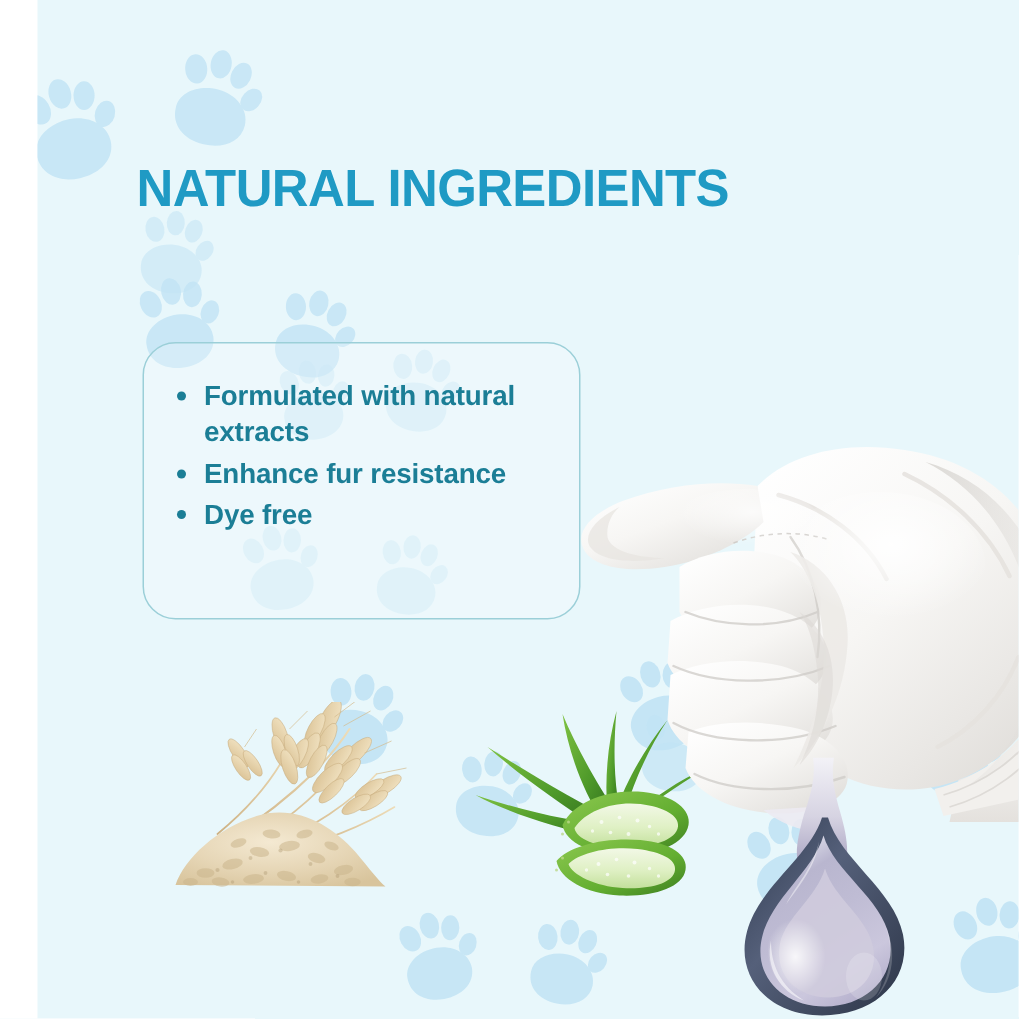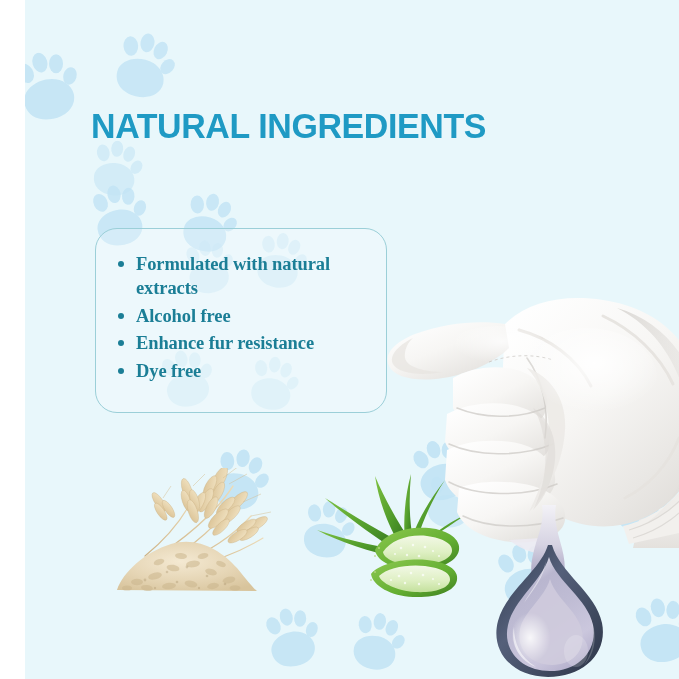--- a/index.html
+++ b/index.html
@@ -294,24 +294,23 @@
     <ellipse cx="73" cy="20" rx="9.5" ry="13" transform="rotate(12 73 20)"></ellipse>
     <ellipse cx="88" cy="40" rx="9" ry="12" transform="rotate(28 88 40)"></ellipse>
     <path d="M55 38 C73 38 88 50 88 65 C88 82 72 92 54 92 C34 92 20 81 20 64 C20 49 36 38 55 38 Z"></path>
   </g>
 </svg>
       </div>
     </div>
 
   <div id="title" style="color: rgb(31, 154, 196);">NATURAL INGREDIENTS</div>
 
-  <div id="bullet-box" style="border-color: rgb(155, 207, 216); font-family: Liberation Serif, serif;">
+  <div id="bullet-box" style="border-color: rgb(155, 207, 216);">
     <ul id="bullet-list">
       <li>Formulated with natural extracts</li>
-      <li>Alcohol free</li>
       <li>Enhance fur resistance</li>
       <li>Dye free</li>
     </ul>
   </div>
 
   <div class="art" id="oats">
     <svg viewBox="0 0 180 132" width="180" height="132">
       <defs>
         <radialGradient id="oatPile" cx="45%" cy="40%" r="70%">
           <stop offset="0%" stop-color="#f4e9d2"></stop>

